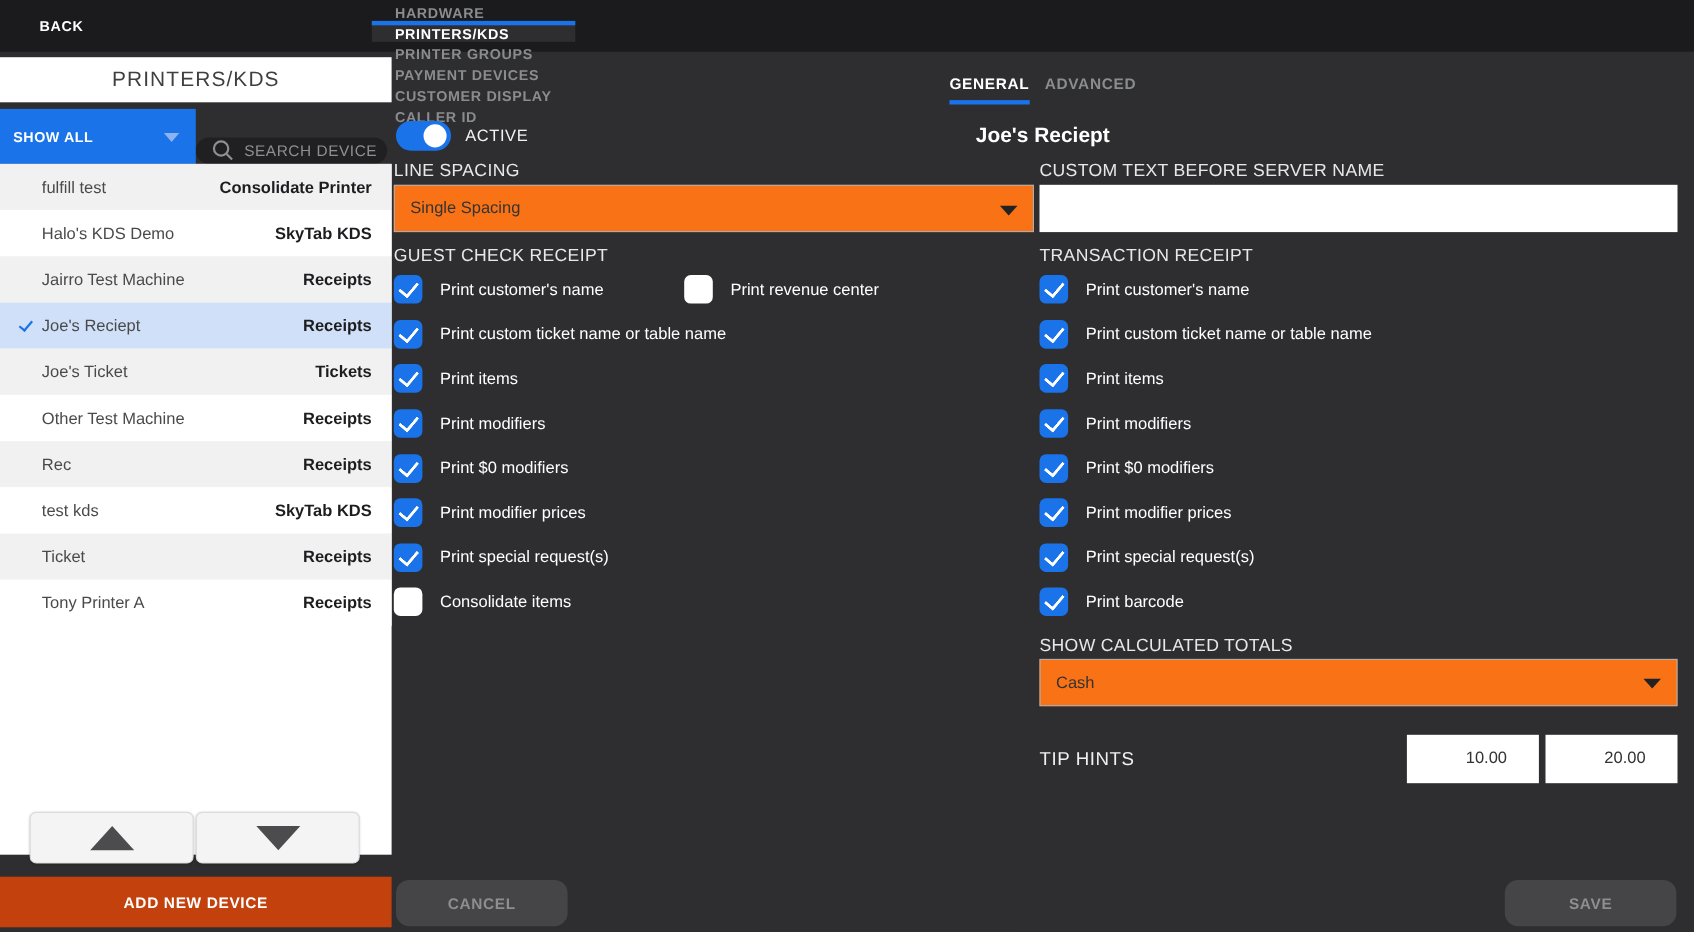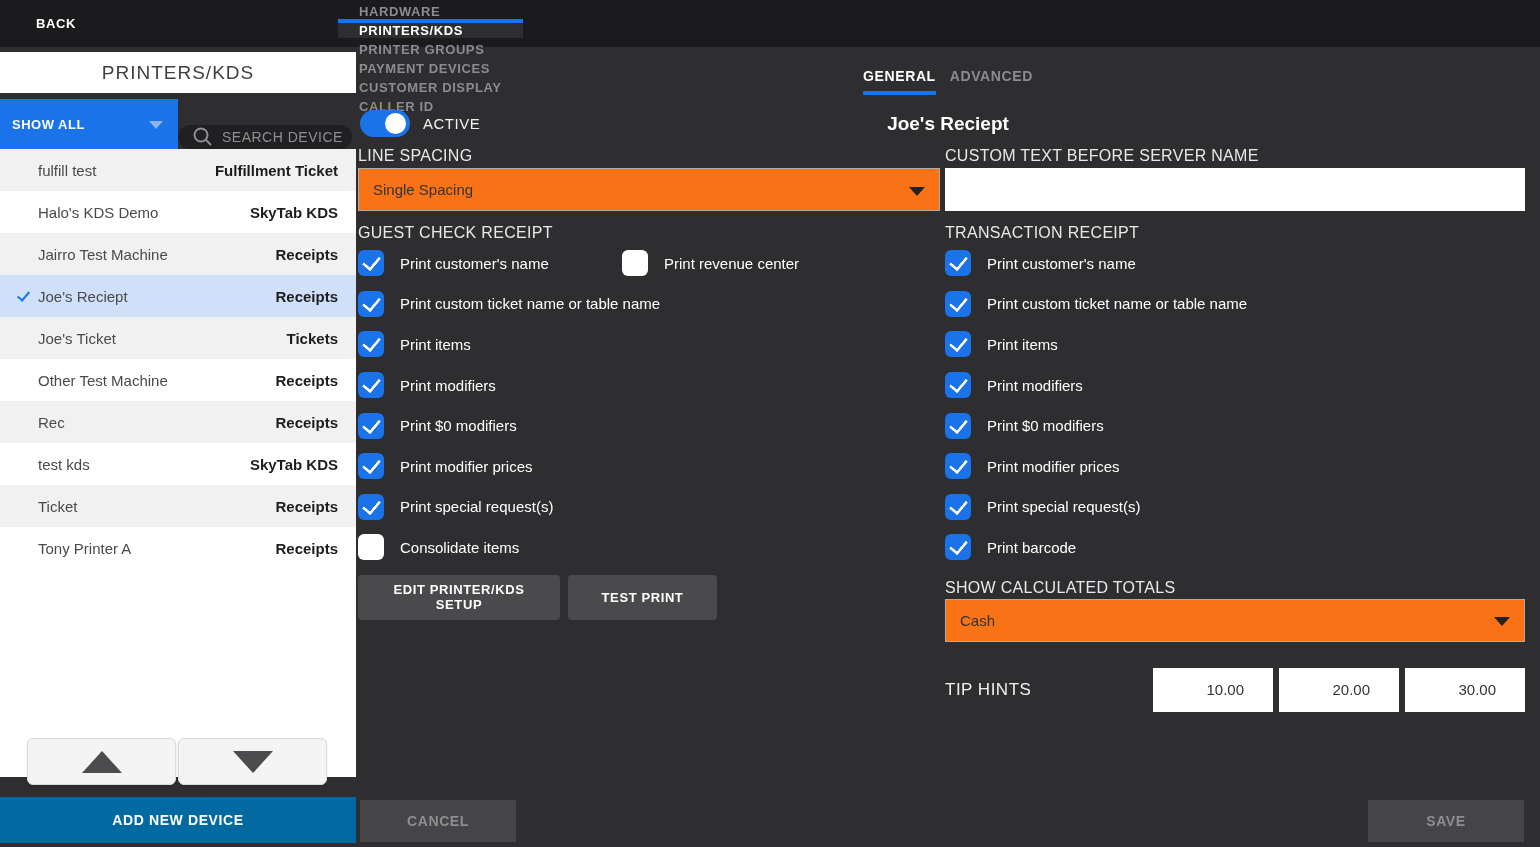--- a/index.html
+++ b/index.html
@@ -83,21 +83,21 @@
   .arrow-btn {
     flex:1; background:#f4f4f4; border:1px solid #dcdcdc; border-radius:6px;
     display:flex; align-items:center; justify-content:center; cursor:pointer;
     box-shadow:0 1px 2px rgba(0,0,0,.15);
   }
   .tri-up { width:0; height:0; border-left:20px solid transparent; border-right:20px solid transparent; border-bottom:22px solid #4c4c4e; }
   .tri-down { width:0; height:0; border-left:20px solid transparent; border-right:20px solid transparent; border-top:22px solid #4c4c4e; }
 
   .add-device {
     position:absolute; left:0; bottom:4px; width:356px; height:46px;
-    background:#0369a1; border:none; color:#fff; cursor:pointer;
+    background:#c2410c; border:none; color:#fff; cursor:pointer;
     font-family:"Liberation Sans", sans-serif;
     font-size:14px; font-weight:bold; letter-spacing:.6px;
   }
 
   
   .main { position:absolute; left:356px; top:47px; right:0; bottom:0; }
 
   .dtabs { position:absolute; top:21px; left:50%; transform:translateX(-50%); display:flex; gap:14px; }
   .dtab {
     font-size:14px; font-weight:bold; letter-spacing:.6px; color:#8a8c8e;
@@ -181,21 +181,21 @@
   .tip-input {
     width:120px; height:44px; margin-left:6px; background:#fff; border:none; outline:none;
     text-align:right; padding-right:29px;
     font-family:"Liberation Sans", sans-serif; font-size:15px; color:#333;
   }
   .default-tip-row { margin-top:13px; }
   .default-tip-row .toggle-label { font-size:13px; font-weight:bold; letter-spacing:.4px; }
 
   .footer-btn {
     position:absolute; bottom:5px; width:156px; height:42px;
-    background:#454547; border:none; border-radius:0; cursor:default;
+    background:#454547; border:none; border-radius:12px; cursor:default;
     color:#8e8e90; font-family:"Liberation Sans", sans-serif;
     font-size:14px; font-weight:bold; letter-spacing:.6px;
   }
   .footer-btn.cancel { left:4px; }
   .footer-btn.save { right:16px; }
 </style>
 </head>
 <body>
 
 <div class="topnav">
@@ -224,21 +224,21 @@
         <line x1="14" y1="14" x2="19" y2="19" stroke="#8f8f91" stroke-width="2"></line>
       </svg>
       <input type="text" placeholder="SEARCH DEVICE" style="">
     </div>
   </div>
 
   <div class="sb-body">
     <div class="srow">
 
       <span class="rname">fulfill test</span>
-      <span class="rtype">Fulfillment Ticket</span>
+      <span class="rtype">Consolidate Printer</span>
     </div>
     <div class="srow">
 
       <span class="rname">Halo's KDS Demo</span>
       <span class="rtype">SkyTab KDS</span>
     </div>
     <div class="srow">
 
       <span class="rname">Jairro Test Machine</span>
       <span class="rtype">Receipts</span>
@@ -363,24 +363,20 @@
         <span class="optlabel">Print special request(s)</span>
       </div>
     </div>
     <div class="optrow">
       <div class="opt">
         <span class="cb"></span>
         <span class="optlabel">Consolidate items</span>
       </div>
     </div>
 
-    <div class="btn-row">
-      <button class="dark-btn edit">EDIT PRINTER/KDS SETUP</button>
-      <button class="dark-btn test">TEST PRINT</button>
-    </div>
   </div>
 
   <div class="col col-right">
     <div class="field-label mb">CUSTOM TEXT BEFORE SERVER NAME</div>
     <input class="text-input" type="text" value="" style="">
 
     <div class="sec-label">TRANSACTION RECEIPT</div>
 
     <div class="optrow">
       <div class="opt">
@@ -434,20 +430,19 @@
     <div class="field-label totals-label">SHOW CALCULATED TOTALS</div>
     <div class="select">
       <span>Cash</span>
       <span class="caret"></span>
     </div>
 
     <div class="tip-row">
       <span class="tip-label">TIP HINTS</span>
       <input class="tip-input" type="text" value="10.00" style="">
       <input class="tip-input" type="text" value="20.00" style="">
-      <input class="tip-input" type="text" value="30.00" style="">
     </div>
 
   </div>
 
   <button class="footer-btn cancel">CANCEL</button>
   <button class="footer-btn save">SAVE</button>
 </div>
 
 </body></html>

